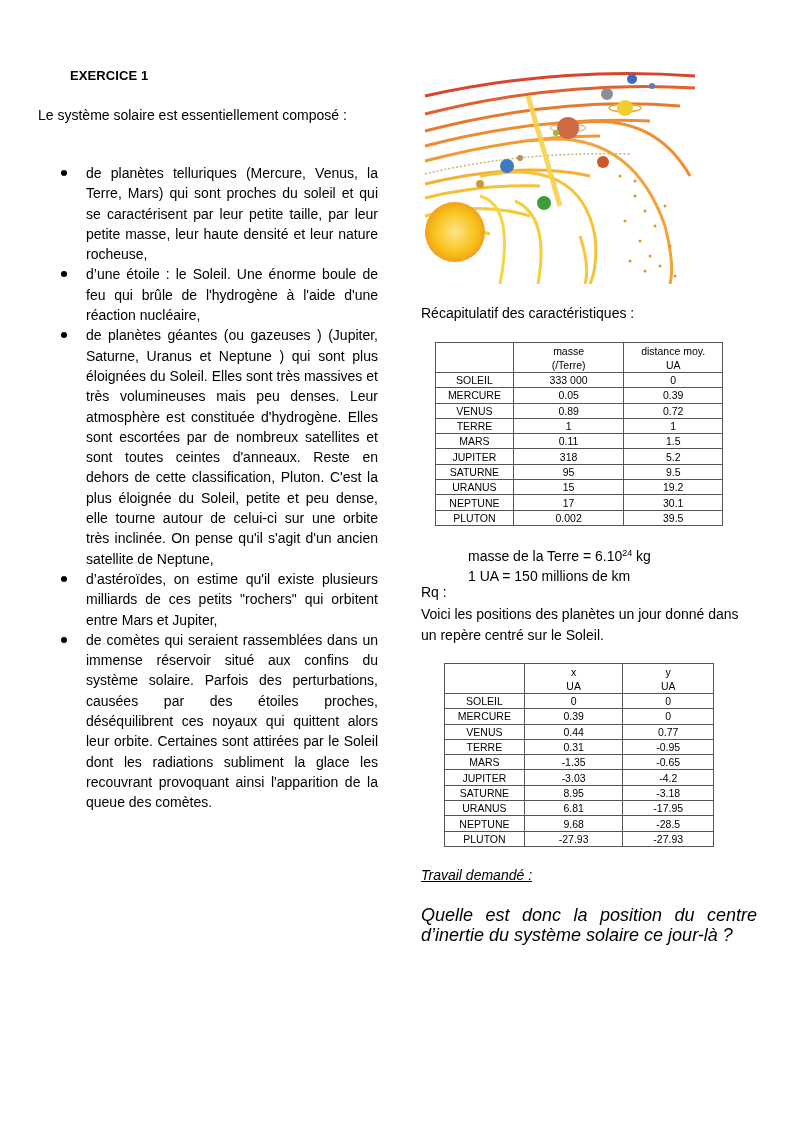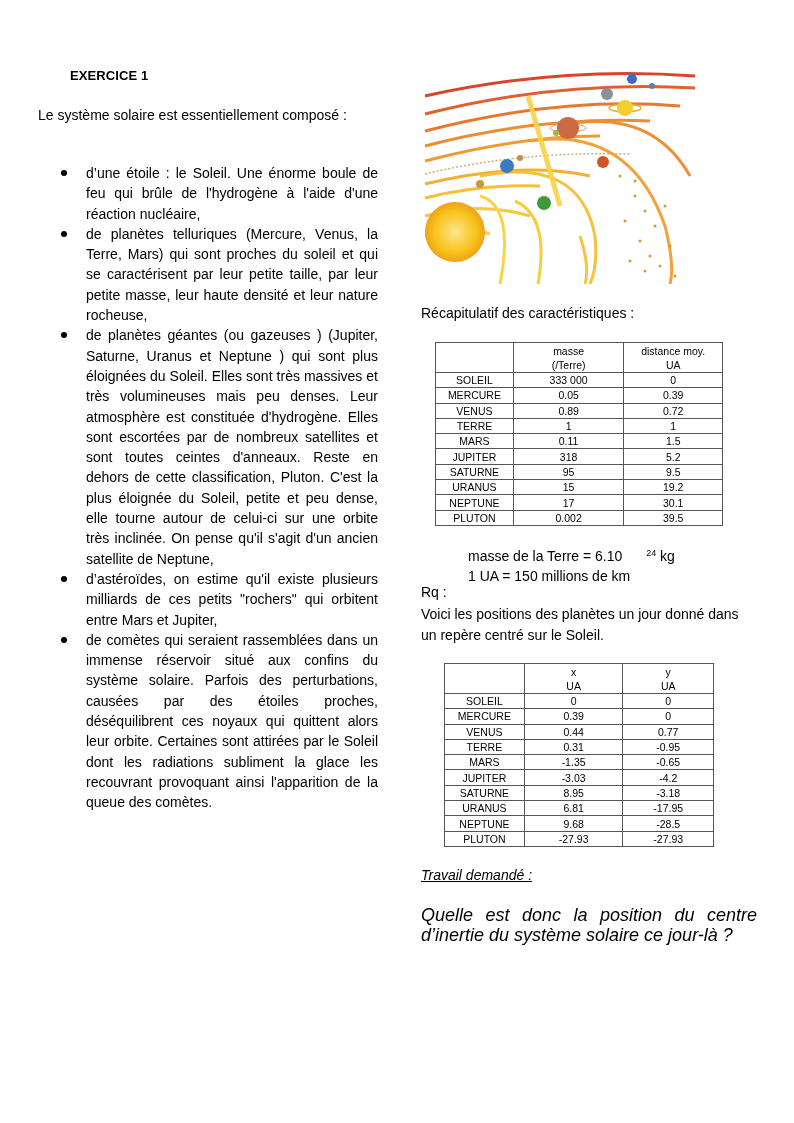--- a/index.html
+++ b/index.html
@@ -20,38 +20,38 @@
   table.data td { border: 1px solid #555; text-align: center; padding: 0; height: 14.3px; line-height: 14px; }
   table.data tr.head td { height: 29px; line-height: 14px; }
   #table1 { left: 435px; top: 342px; width: 288px; }
   #table1 col.c0 { width: 78px; } #table1 col.c1 { width: 111px; } #table1 col.c2 { width: 99px; }
   #table2 { left: 444px; top: 663px; width: 270px; }
   #table2 col.c0 { width: 80px; } #table2 col.c1 { width: 99px; } #table2 col.c2 { width: 91px; }
 
   .rq { position: absolute; left: 421px; top: 546px; font-size: 14px; line-height: 20px; }
   .rq .label { position: absolute; left: 0; top: 0; width: 50px; margin-top: 36px; }
   .rq .lines { position: absolute; left: 47px; top: 0; white-space: nowrap; }
-  .rq sup { font-size: 9px; vertical-align: 5px; line-height: 0; padding-left: 24px; }
+  .rq sup { font-size: 9px; vertical-align: 5px; line-height: 0; }
 
   .positions { position: absolute; left: 421px; top: 604px; width: 336px; font-size: 14px; line-height: 20.5px; }
 
   .task-title { position: absolute; left: 421px; top: 867px; font-size: 14px; font-style: italic; text-decoration: underline; }
   .task-q { position: absolute; left: 421px; top: 905px; width: 336px; font-size: 18px; font-style: italic; line-height: 20px; text-align: justify; text-align-last: left; }
 </style>
 </head>
 <body>
 
 <div class="page">
 
   <div class="title">EXERCICE 1</div>
   <div class="intro">Le système solaire est essentiellement composé :</div>
 
   <ul class="bullets">
+    <li><span class="dot"></span><span>de planètes telluriques (Mercure, Venus, la Terre, Mars) qui sont proches du soleil et qui se caractérisent par leur petite taille, par leur petite masse, leur haute densité et leur nature rocheuse,</span></li>
     <li><span class="dot"></span><span>d’une étoile : le Soleil. Une énorme boule de feu qui brûle de l'hydrogène à l'aide d'une réaction nucléaire,</span></li>
-    <li><span class="dot"></span><span>de planètes telluriques (Mercure, Venus, la Terre, Mars) qui sont proches du soleil et qui se caractérisent par leur petite taille, par leur petite masse, leur haute densité et leur nature rocheuse,</span></li>
     <li><span class="dot"></span><span>de planètes géantes (ou gazeuses ) (Jupiter, Saturne, Uranus et Neptune ) qui sont plus éloignées du Soleil. Elles sont très massives et très volumineuses mais peu denses. Leur atmosphère est constituée d'hydrogène. Elles sont escortées par de nombreux satellites et sont toutes ceintes d'anneaux. Reste en dehors de cette classification, Pluton. C'est la plus éloignée du Soleil, petite et peu dense, elle tourne autour de celui-ci sur une orbite très inclinée. On pense qu'il s'agit d'un ancien satellite de Neptune,</span></li>
     <li><span class="dot"></span><span>d’astéroïdes, on estime qu'il existe plusieurs milliards de ces petits "rochers" qui orbitent entre Mars et Jupiter,</span></li>
     <li><span class="dot"></span><span>de comètes qui seraient rassemblées dans un immense réservoir situé aux confins du système solaire. Parfois des perturbations, causées par des étoiles proches, déséquilibrent ces noyaux qui quittent alors leur orbite. Certaines sont attirées par le Soleil dont les radiations subliment la glace les recouvrant provoquant ainsi l'apparition de la queue des comètes.</span></li>
   </ul>
 
   <svg class="illustration" viewBox="0 0 280 218" xmlns="http://www.w3.org/2000/svg">
     <defs>
       <radialGradient id="sunGrad" cx="50%" cy="50%" r="50%">
         <stop offset="0%" stop-color="#fde58a"></stop>
         <stop offset="70%" stop-color="#f7c21a"></stop>

